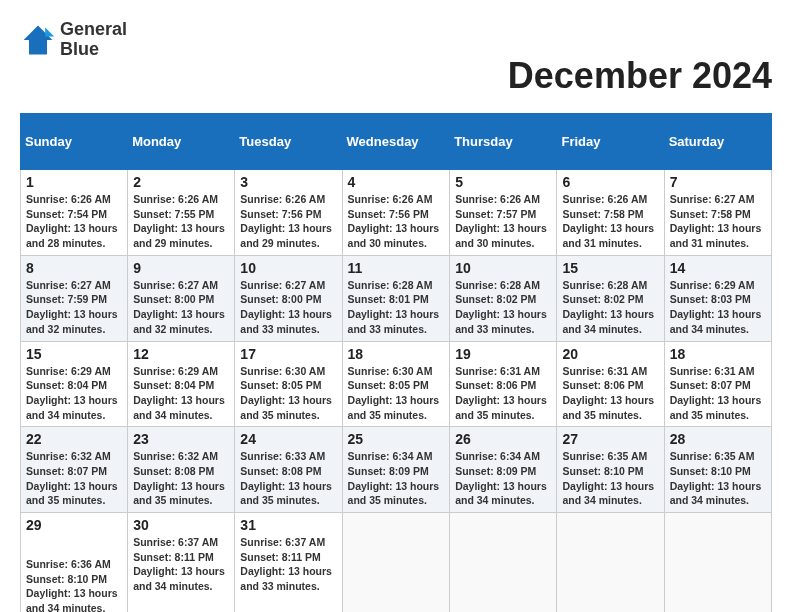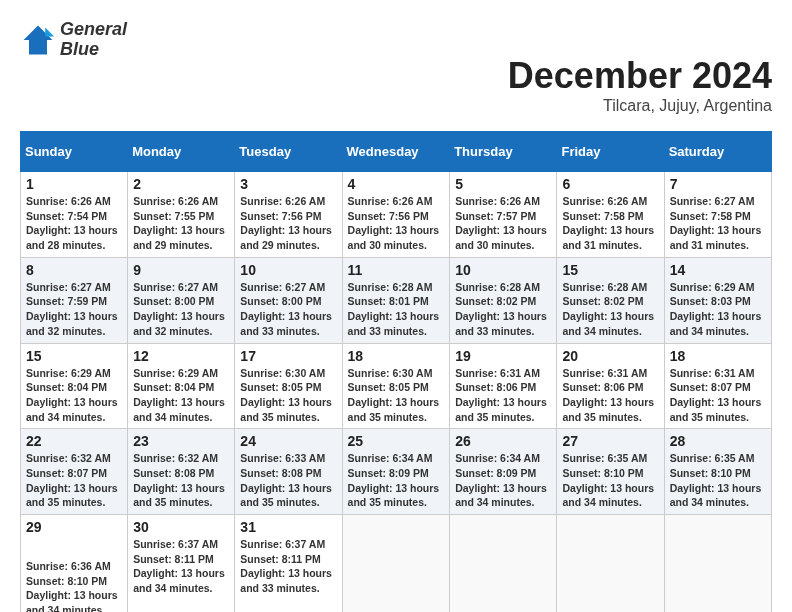--- a/index.html
+++ b/index.html
@@ -13,21 +13,20 @@
     .header {
       display: flex;
       justify-content: space-between;
       align-items: flex-start;
       margin-bottom: 16px;
     }
     .logo {
       display: flex;
       align-items: center;
       gap: 4px;
-      font-style: italic;
     }
     .logo-text {
       font-size: 18px;
       font-weight: bold;
       color: #333;
       line-height: 1.1;
     }
     .logo-text span {
       display: block;
     }
@@ -50,21 +49,21 @@
       color: #444;
     }
     .calendar {
       width: 100%;
       border-collapse: collapse;
       font-size: 11px;
     }
     .calendar thead tr th {
       background: #1a6fbd;
       color: #fff;
-      padding: 12px 4px;
+      padding: 20px 4px;
       text-align: left;
       font-size: 13px;
       font-weight: bold;
       border: 1px solid #1a6fbd;
     }
     .calendar tbody tr td {
       border: 1px solid #ccc;
       vertical-align: top;
       padding: 4px 5px;
       width: 108px;
@@ -100,21 +99,20 @@
       <polygon points="20,4 36,20 30,20 30,36 10,36 10,20 4,20" fill="#1a6fbd"></polygon>
       <polygon points="28,6 38,16 28,16" fill="#1a9be0"></polygon>
     </svg>
     <div class="logo-text">
       <span>General</span>
       <span>Blue</span>
     </div>
   </div>
   <div class="title-block">
     <h1>December 2024</h1>
-    <h2>Tilcara, Jujuy, Argentina</h2>
   </div>
 </div>
 
 <table class="calendar">
   <thead>
     <tr>
     <th>Sunday</th>
         <th>Monday</th>
         <th>Tuesday</th>
         <th>Wednesday</th>

